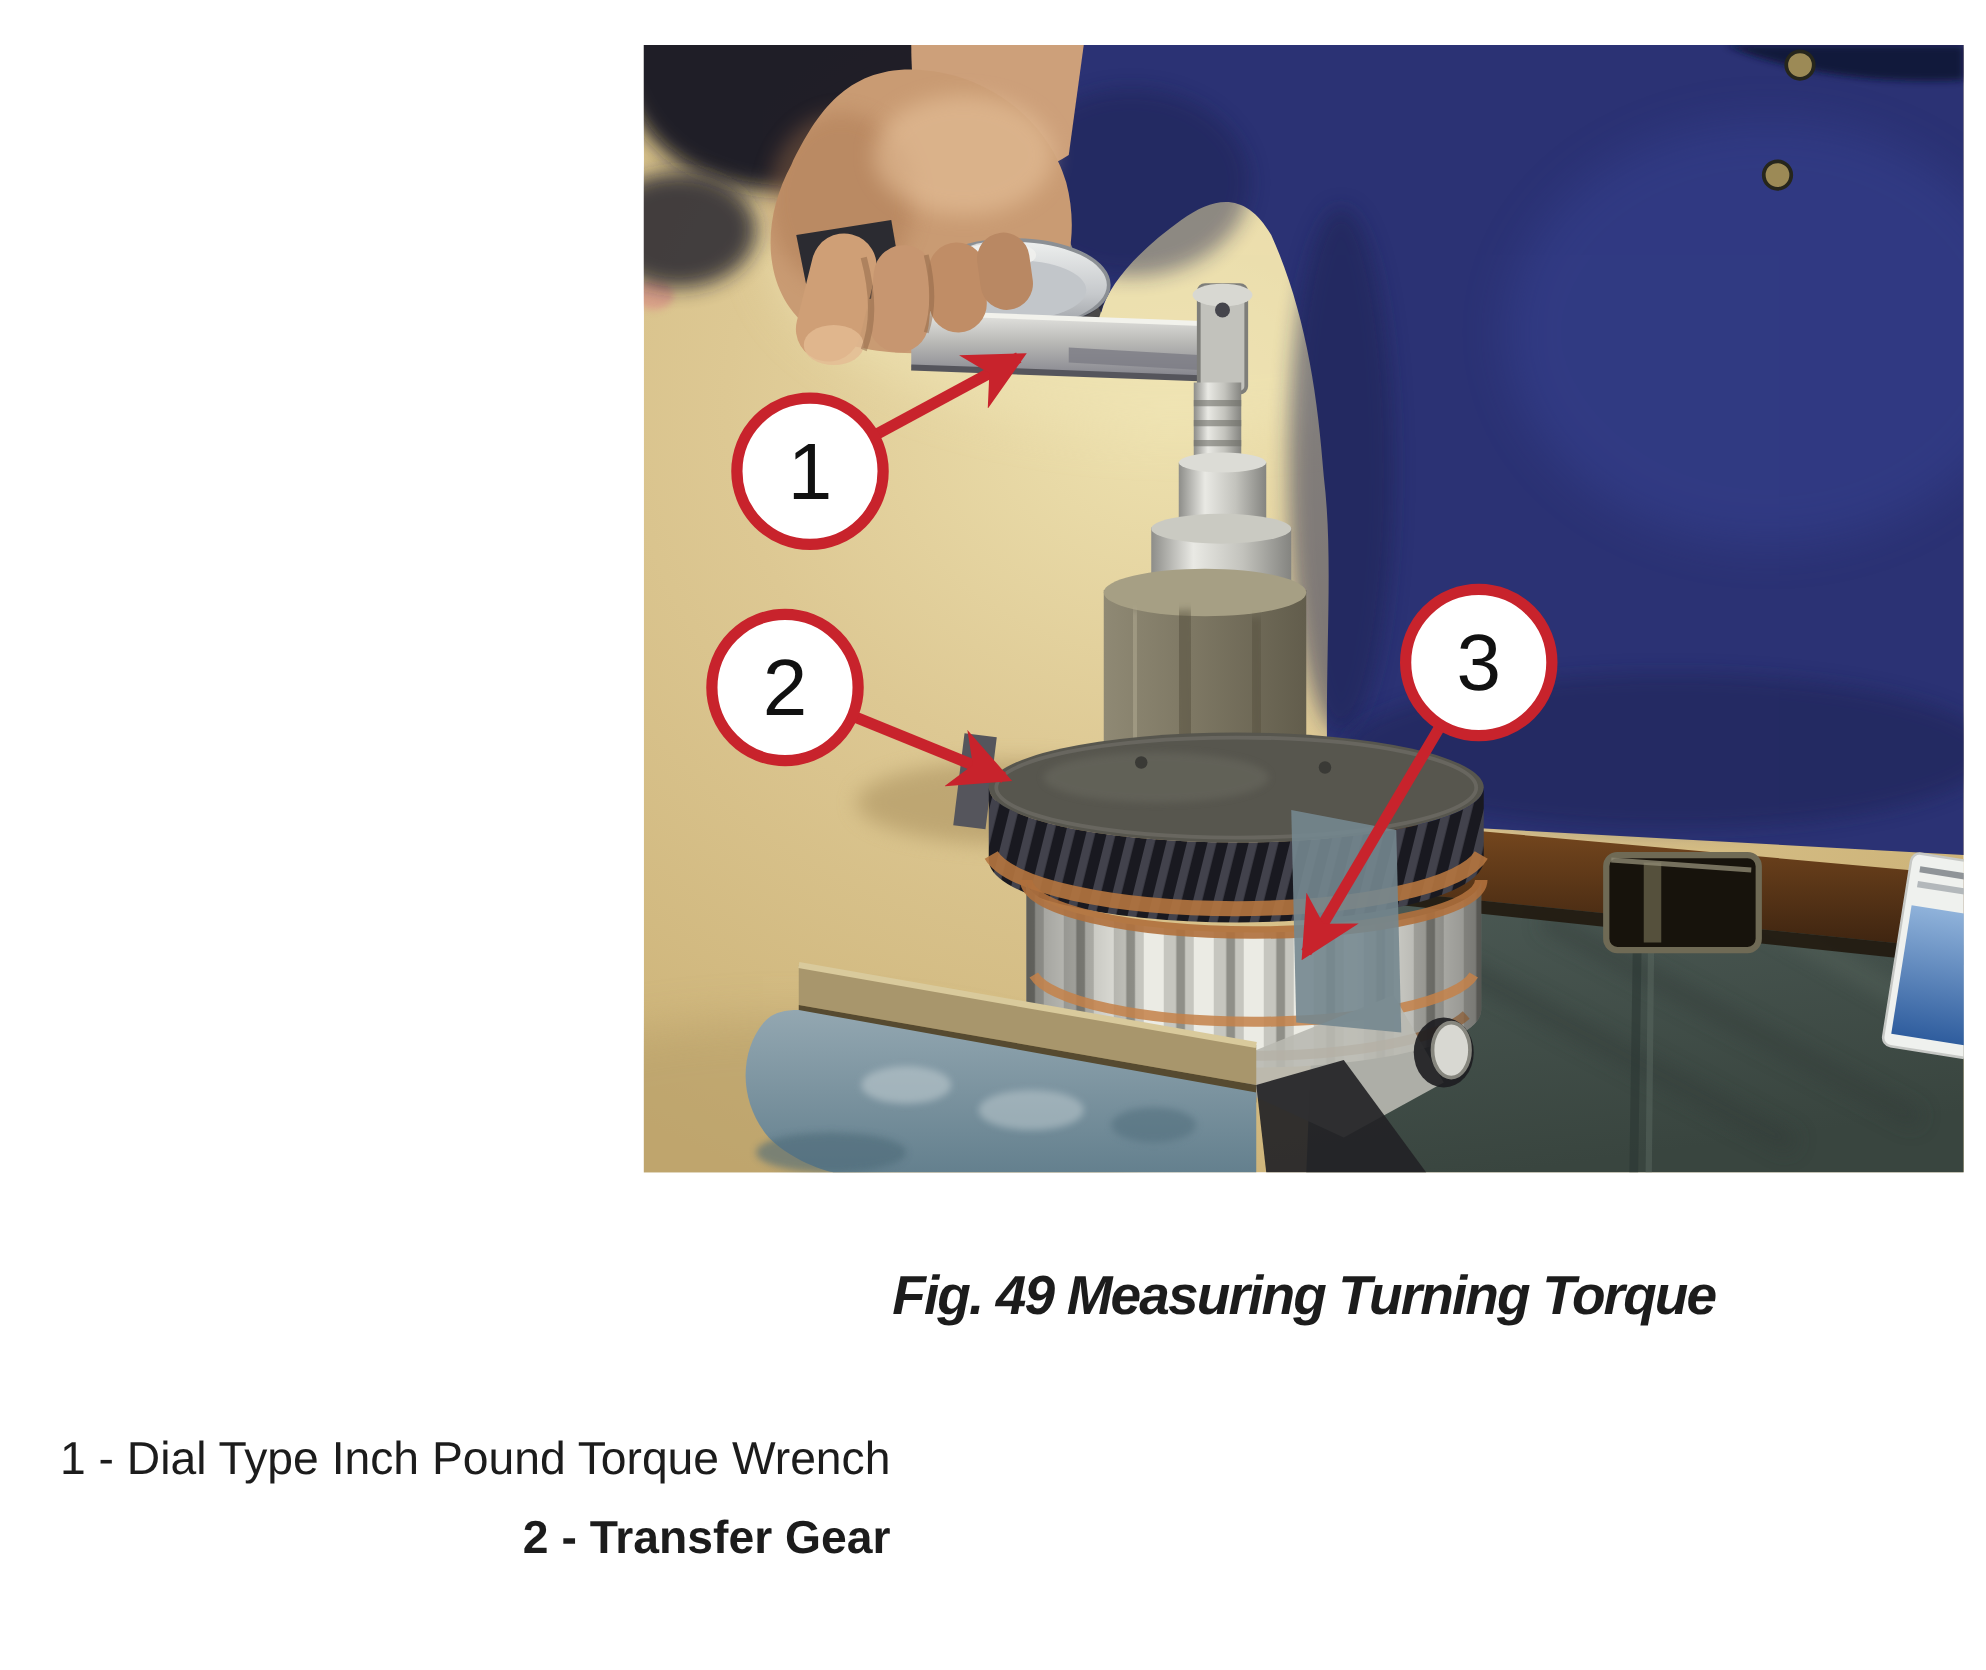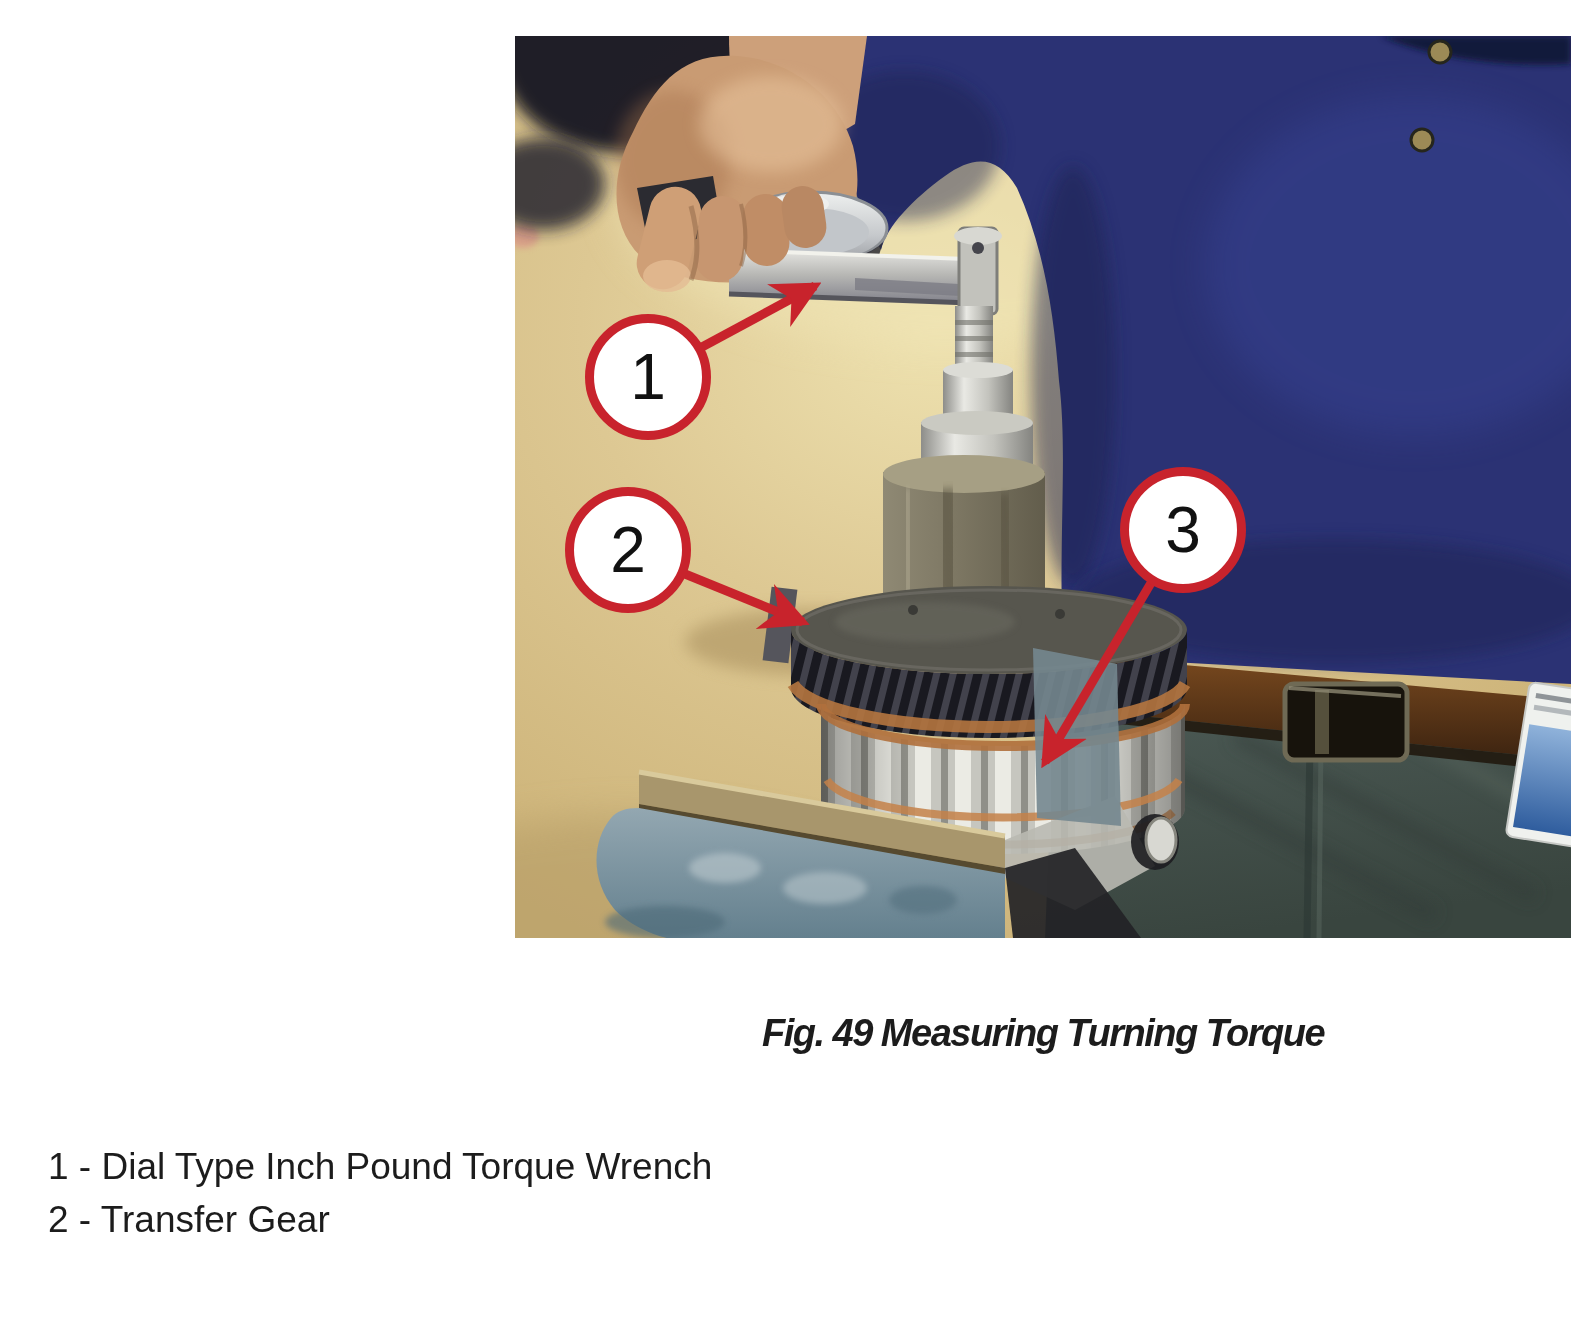--- a/index.html
+++ b/index.html
@@ -19,29 +19,29 @@
     border-radius:50%;
     display:flex;align-items:center;justify-content:center;
     font-size:64px;font-weight:400;color:var(--callout-number,#111111);
     line-height:1;
   }
   .callout-1{left:70px;top:278px;}
   .callout-2{left:50px;top:451px;}
   .callout-3{left:605px;top:431px;}
   .caption{
     position:absolute;left:515px;top:1012px;width:1056px;
-    text-align:center;font-size:38px;font-weight:bold;font-style:italic;
+    text-align:center;font-size:44px;font-weight:bold;font-style:italic;
     letter-spacing:-1.5px;color:var(--text,#1c1c1c);white-space:nowrap;
   }
   .legend{
     position:absolute;left:48px;top:1146px;
     font-size:37px;color:var(--text,#1c1c1c);
   }
-  .legend-line{line-height:41px;}
-  .legend-line + .legend-line{margin-top:12px;}
+  .legend-line{line-height:41px;text-align:right;}
+  .legend-line + .legend-line{margin-top:22px;font-weight:bold;}
 </style>
 </head>
 <body>
 
 <div class="page">
 
   <div class="photo">
     <svg viewBox="0 0 1056 902" xmlns="http://www.w3.org/2000/svg">
       <defs>
         <radialGradient id="floorGlow" cx="40%" cy="32%" r="75%">

